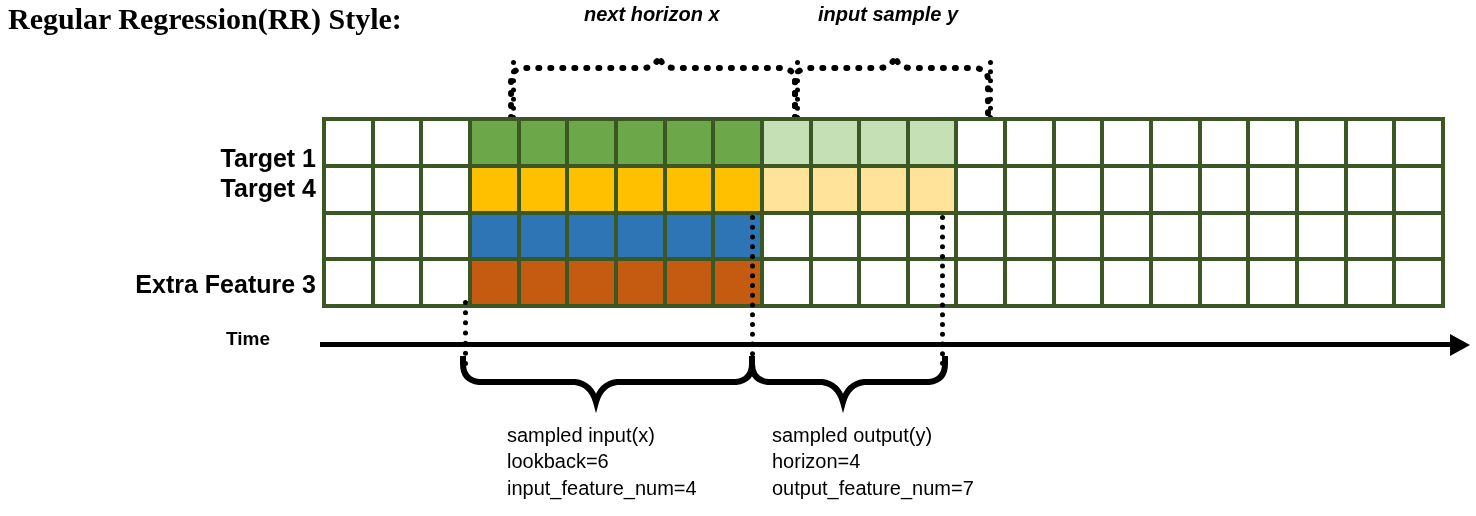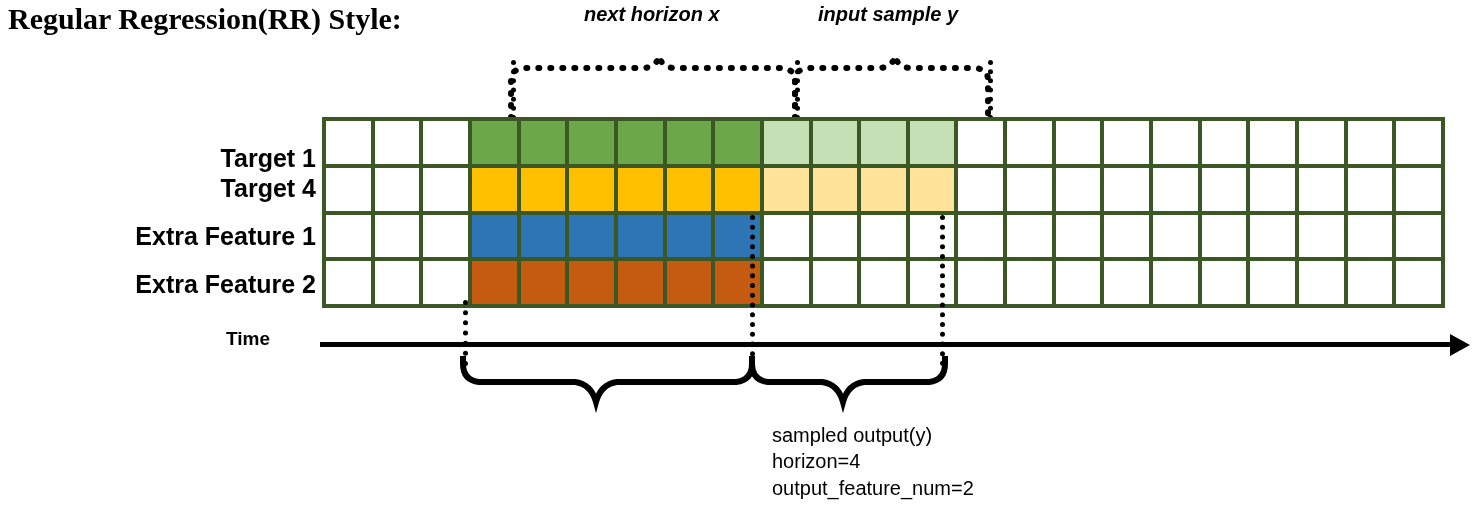--- a/index.html
+++ b/index.html
@@ -120,22 +120,21 @@
       <path d="M355,92 L355,54 Q355,44 367,42 L441,42 Q453,40 455,30 Q457,40 469,42 L536,42 Q548,44 548,54 L548,92"></path>
     </g>
   </svg>
 
   <div class="vguide" id="vg-top-a"></div>
   <div class="vguide" id="vg-top-b"></div>
   <div class="vguide" id="vg-top-c"></div>
 
   <div class="row-label" id="rl0">Target 1</div>
   <div class="row-label" id="rl1">Target 4</div>
-  <div class="row-label" id="rl2">Extra Feature 1</div>
-  <div class="row-label" id="rl3">Extra Feature 2</div>
+  <div class="row-label" id="rl3">Extra Feature 3</div>
 
   <div id="grid" style="background: rgb(59, 87, 35); grid-template-columns: repeat(23, 1fr); grid-template-rows: repeat(4, 1fr);">
       <div class="cell" style="background: rgb(255, 255, 255);"></div>
       <div class="cell" style="background: rgb(255, 255, 255);"></div>
       <div class="cell" style="background: rgb(255, 255, 255);"></div>
       <div class="cell" style="background: rgb(108, 167, 74);"></div>
       <div class="cell" style="background: rgb(108, 167, 74);"></div>
       <div class="cell" style="background: rgb(108, 167, 74);"></div>
       <div class="cell" style="background: rgb(108, 167, 74);"></div>
       <div class="cell" style="background: rgb(108, 167, 74);"></div>
@@ -235,17 +234,20 @@
 
   <svg class="brace-svg" id="bottom-braces" width="580" height="60">
     <g fill="none" stroke="#000" stroke-width="6" stroke-linecap="round">
 
       <path d="M23,0 L23,8 Q23,24 39,26 L135,26 Q151,28 156,46 Q161,28 177,26 L296,26 Q312,24 312,8 L312,0"></path>
 
       <path d="M312,0 L312,8 Q312,24 328,26 L382,26 Q398,28 403,46 Q408,28 424,26 L489,26 Q505,24 505,8 L505,0"></path>
     </g>
   </svg>
 
+  <div class="caption" id="cap-left">sampled input(x)
+lookback=6
+input_feature_num=4</div>
   <div class="caption" id="cap-right">sampled output(y)
 horizon=4
-output_feature_num=2</div>
+output_feature_num=7</div>
 
 </div>
 
 </body></html>

